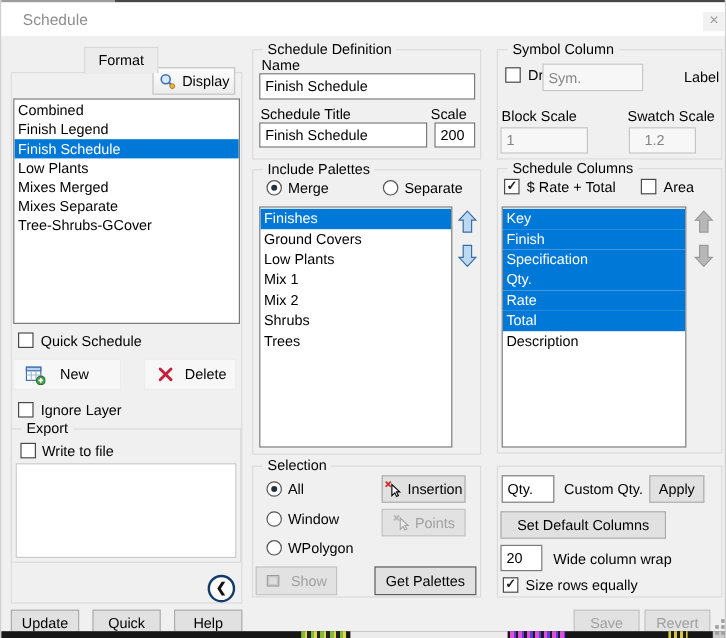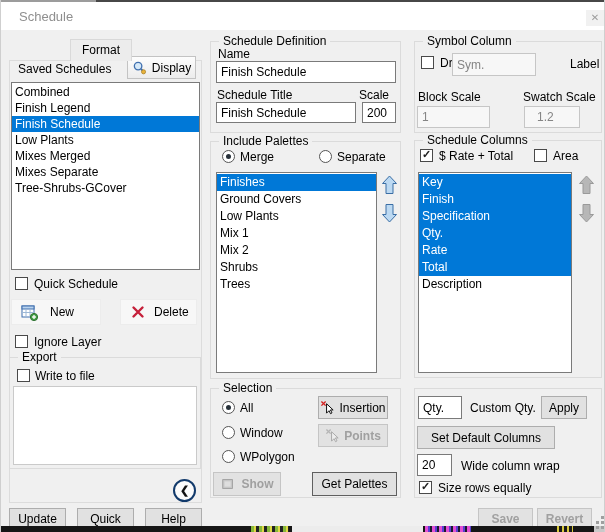--- a/index.html
+++ b/index.html
@@ -33,21 +33,21 @@
   .glabel { position:absolute; top:-8px; left:8px; background:#f0f0f0; padding:0 4px; font-size:12px; white-space:nowrap; }
 
   
   .tin { position:absolute; border:1px solid #7a7a7a; background:#fff; color:#000;
     font-family:"Liberation Sans",sans-serif; font-size:12px; padding:0 4px; }
   .tin.dis { border-color:#c6c6c6; background:#f7f7f7; color:#858585; }
 
   
   .btn { position:absolute; background:#e1e1e1; border:1px solid #adadad; font-size:12px;
     display:flex; align-items:center; justify-content:center; gap:5px; color:#000; }
-  .btn.dis { color:#a0a0a0; border-color:#c5c5c5; background:#e2e2e2;font-weight:bold; }
+  .btn.dis { color:#a0a0a0; border-color:#c5c5c5; background:#e2e2e2; }
   .btn.dark { border-color:#5f5f5f; }
   .flatbtn { position:absolute; background:#f7f7f7; border:1px solid #ececec; font-size:12px;
     display:flex; align-items:center; }
   .dispbtn { position:absolute; background:linear-gradient(#fdfdfd,#ececec); border:1px solid #c3c3c3;
     font-size:12px; display:flex; align-items:center; justify-content:center; gap:5px; }
 
   
   .listbox { position:absolute; background:#fff; border:1px solid #7a7a7a; overflow:hidden; padding-top:1px; }
   .li { height:16px; line-height:16px; padding-left:3px; white-space:nowrap; }
   .li17 { height:17px; line-height:17px; }
@@ -83,21 +83,20 @@
   <div id="titlebar">
     <span id="title">Schedule</span>
     <span id="closebtn">✕</span>
   </div>
 
   <div id="tab-format" class="tab">
     <span>Format</span>
   </div>
   <div id="tabpage"></div>
 
-  <span class="txt" style="left:17px;top:62px;">Saved Schedules</span>
 
   <div class="dispbtn" style="left:126px;top:56px;width:69px;height:23px;">
     <svg width="15" height="15" viewBox="0 0 16 16">
       <circle cx="6.5" cy="6.5" r="4" fill="#d6e9f8" stroke="#3f6fae" stroke-width="1.4"></circle>
       <line x1="9.6" y1="9.6" x2="12.6" y2="12.6" stroke="#3f6fae" stroke-width="2"></line>
       <circle cx="12.3" cy="12.6" r="2.2" fill="#e8b33c" stroke="#a97f23" stroke-width="0.8"></circle>
     </svg>
     <span>Display</span>
   </div>
 

